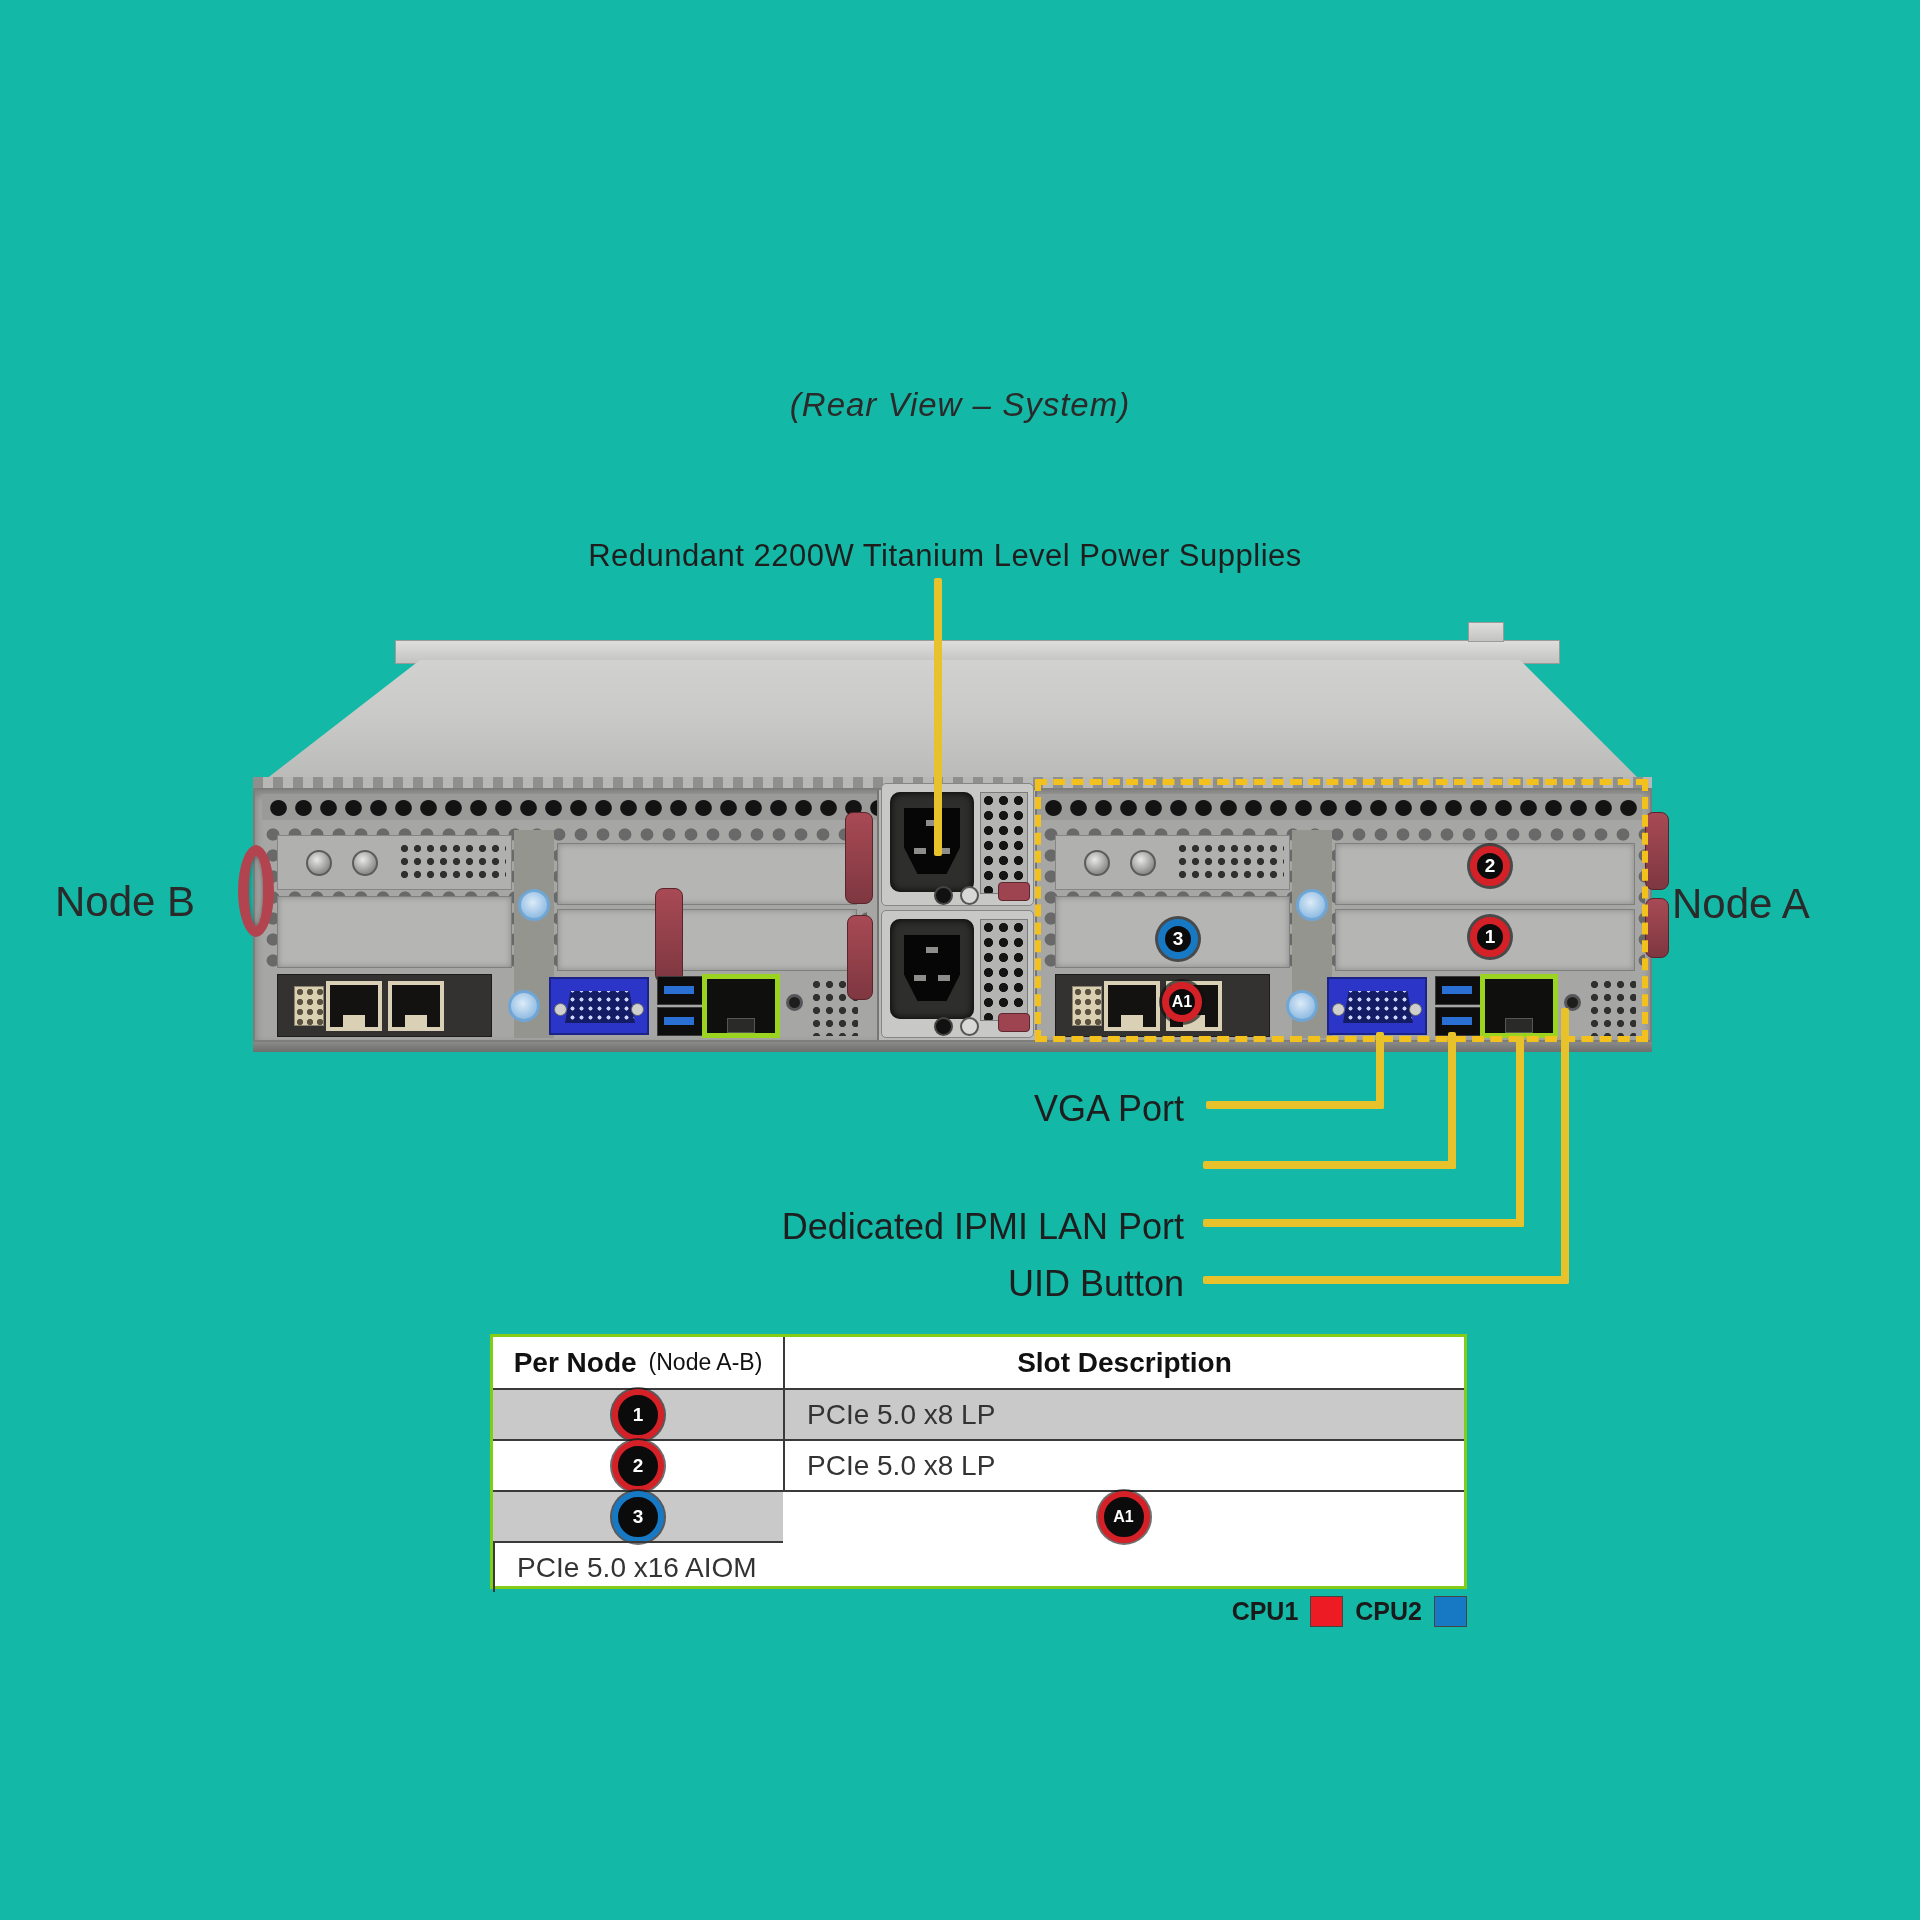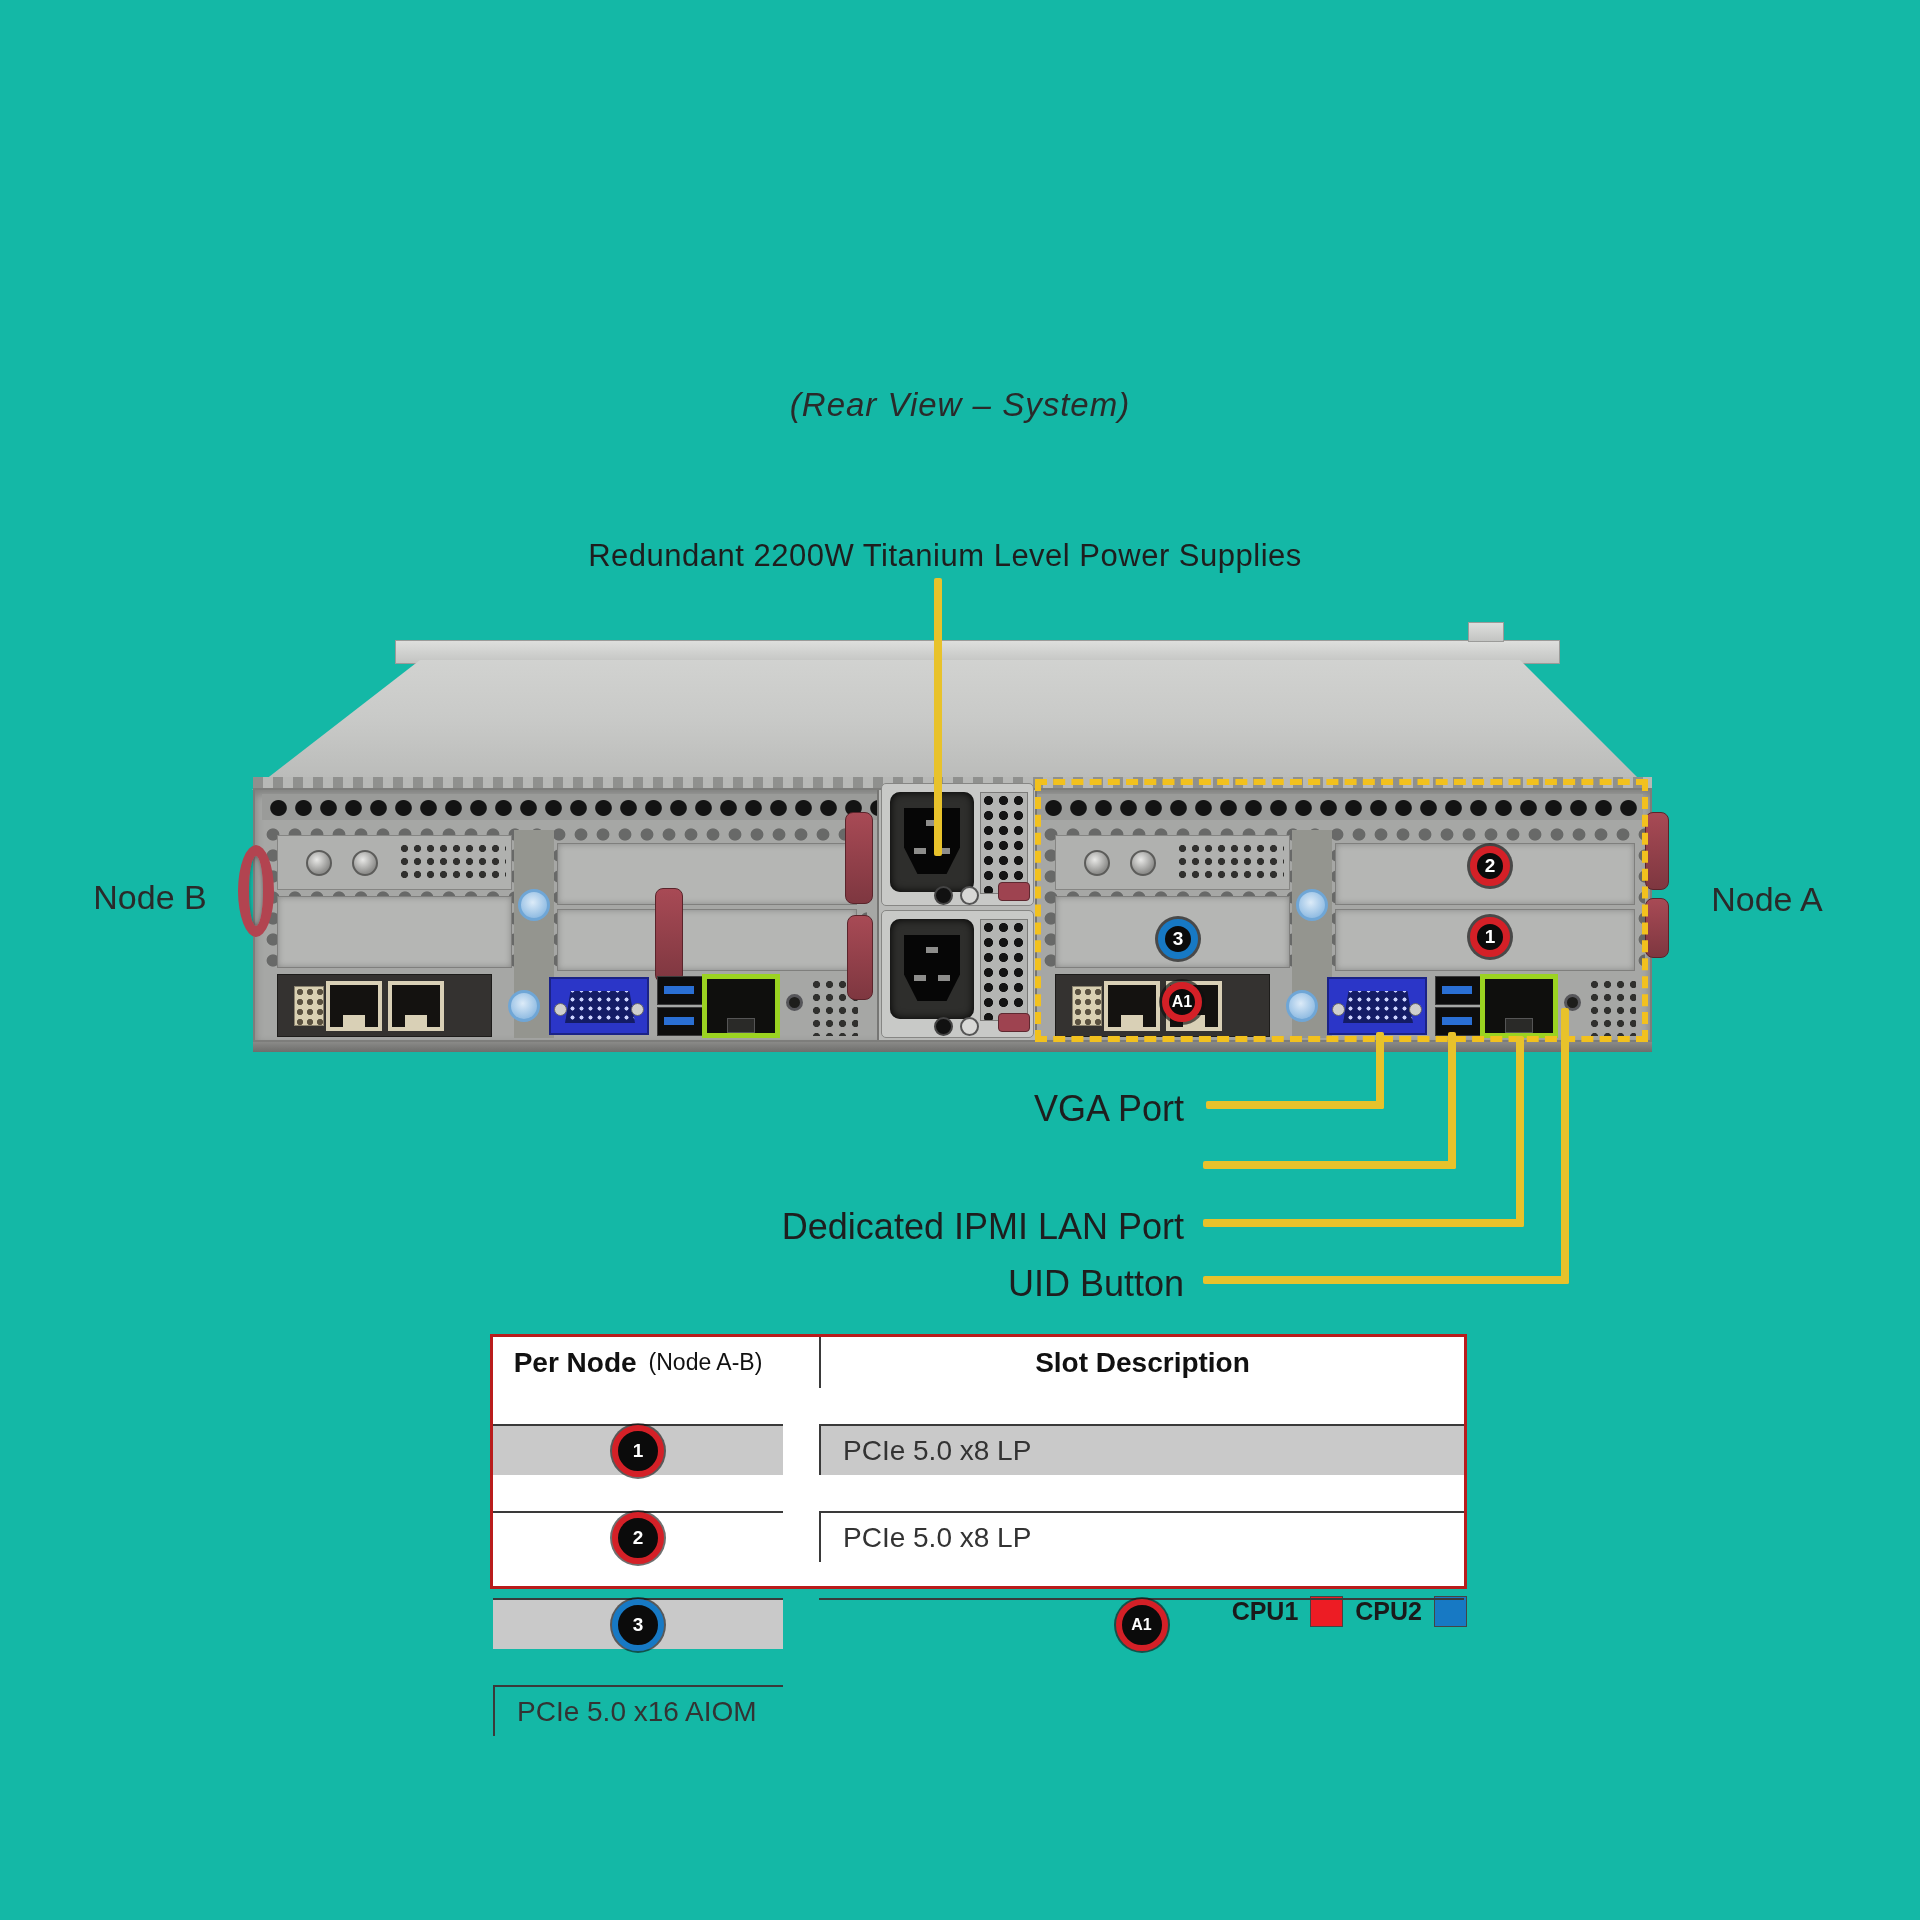--- a/index.html
+++ b/index.html
@@ -2,21 +2,21 @@
 <html><head>
 <meta charset="utf-8">
 <style>
   html,body{margin:0;padding:0;background:#ffffff;}
   #stage{position:relative;width:1920px;height:1920px;background:#14b8a6;overflow:hidden;
          font-family:"Liberation Sans","DejaVu Sans",sans-serif;color:#1a1a1a;}
   .abs{position:absolute;box-sizing:border-box;}
   
   .fig-title{font-size:33px;font-style:italic;color:#2a2a2a;text-align:center;letter-spacing:1px;}
   .psu-label{font-size:31px;color:#1e1e1e;text-align:center;letter-spacing:.5px;}
-  .node-label{font-size:34px;color:#2a2a2a;text-align:center;}
+  .node-label{font-size:42px;color:#2a2a2a;}
   .callout-label{font-size:36px;color:#1e1e1e;text-align:right;width:430px;}
   
   .rail{background:linear-gradient(180deg,#dedfdd,#c3c4c2);border:1px solid #9b9b99;}
   .lid{background:linear-gradient(180deg,#d6d7d5 0%,#c9cac8 55%,#b8b9b7 100%);
        clip-path:polygon(170px 32px,1270px 32px,1400px 162px,2px 162px);}
   .serration{background:repeating-linear-gradient(90deg,#8f908e 0 10px,#b7b8b6 10px 20px);}
   .rear-panel{background:#a6a7a5;border:2px solid #7d7d7b;box-shadow:inset 0 4px 8px rgba(0,0,0,.25);}
   .base-strip{background:linear-gradient(180deg,#8a8a88,#6e6e6c);}
   .dots-lg{background-image:radial-gradient(#131313 44%,transparent 50%);background-size:25px 24px;background-position:4px 2px;}
   .dots-med{background-image:radial-gradient(#1d1d1d 38%,transparent 44%);background-size:22px 21px;}
@@ -53,21 +53,21 @@
   .psu-led{position:absolute;border-radius:50%;}
   .psu-clip{position:absolute;background:#9e4350;border-radius:4px;border:1px solid #5e2830;}
   
   .yline{background:#e8c22b;border-radius:2px;z-index:35;}
   .node-outline{border:6px dashed #f2c11e;z-index:30;background:transparent;}
   .cbadge{width:40px;height:40px;border-radius:50%;background:#0b0b0b;color:#fff;font-weight:bold;font-size:19px;
           display:flex;align-items:center;justify-content:center;border:7px solid #d42027;
           box-shadow:0 0 0 3px rgba(15,15,15,.65);z-index:40;}
   .cbadge.small-text{font-size:16px;}
   
-  .slot-table{border:3px solid #b91c1c;background:#fff;display:grid;grid-template-columns:290px 1fr;grid-auto-rows:51px;z-index:5;gap:36px;}
+  .slot-table{border:3px solid #84cc16;background:#fff;display:grid;grid-template-columns:290px 1fr;grid-auto-rows:51px;z-index:5;}
   .slot-table .cell{display:flex;align-items:center;border-top:2px solid #3a3a3a;}
   .slot-table .c1{justify-content:center;}
   .slot-table .c2{border-left:2px solid #3a3a3a;padding-left:22px;font-size:28px;color:#333;}
   .slot-table .hdr{border-top:none;font-weight:bold;font-size:28px;color:#111;}
   .slot-table .hdr.c2{justify-content:center;padding-left:0;}
   .slot-table .note{font-weight:normal;font-size:23px;margin-left:12px;}
   .slot-table .shaded{background:#c9c9c9;}
   .tbadge{width:40px;height:40px;border-radius:50%;background:#0b0b0b;color:#fff;font-weight:bold;font-size:19px;
           display:flex;align-items:center;justify-content:center;border:6px solid #d42027;box-shadow:0 0 0 2px rgba(15,15,15,.6);}
   .tbadge.small-text{font-size:16px;}

